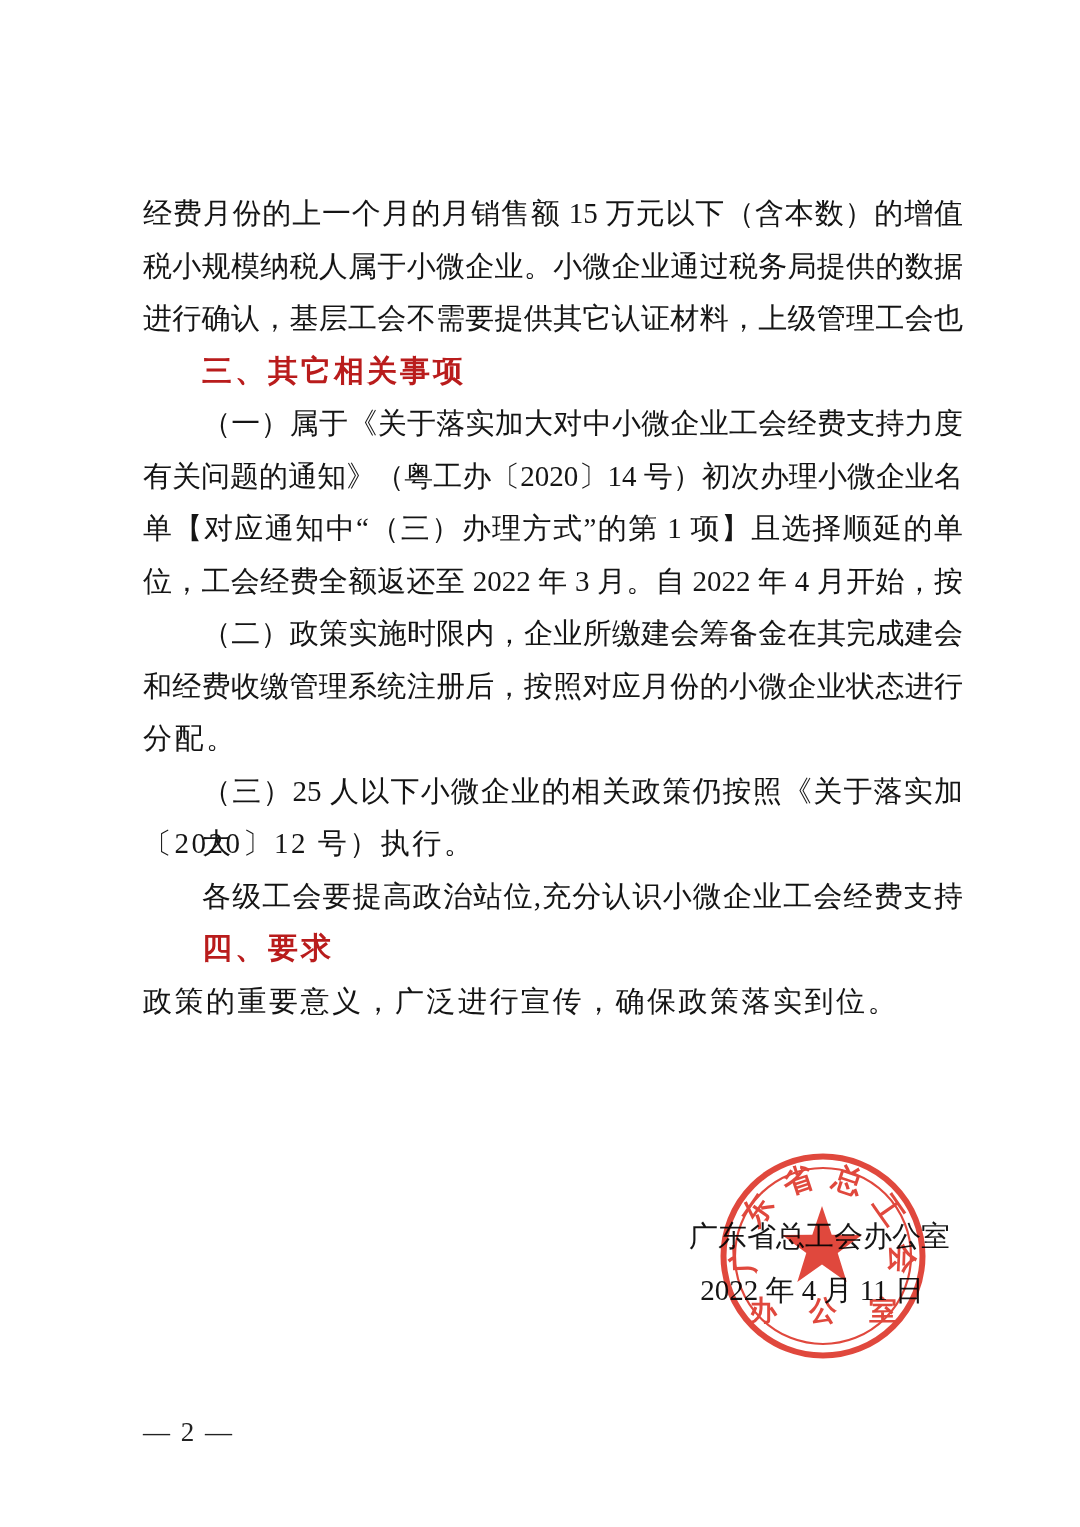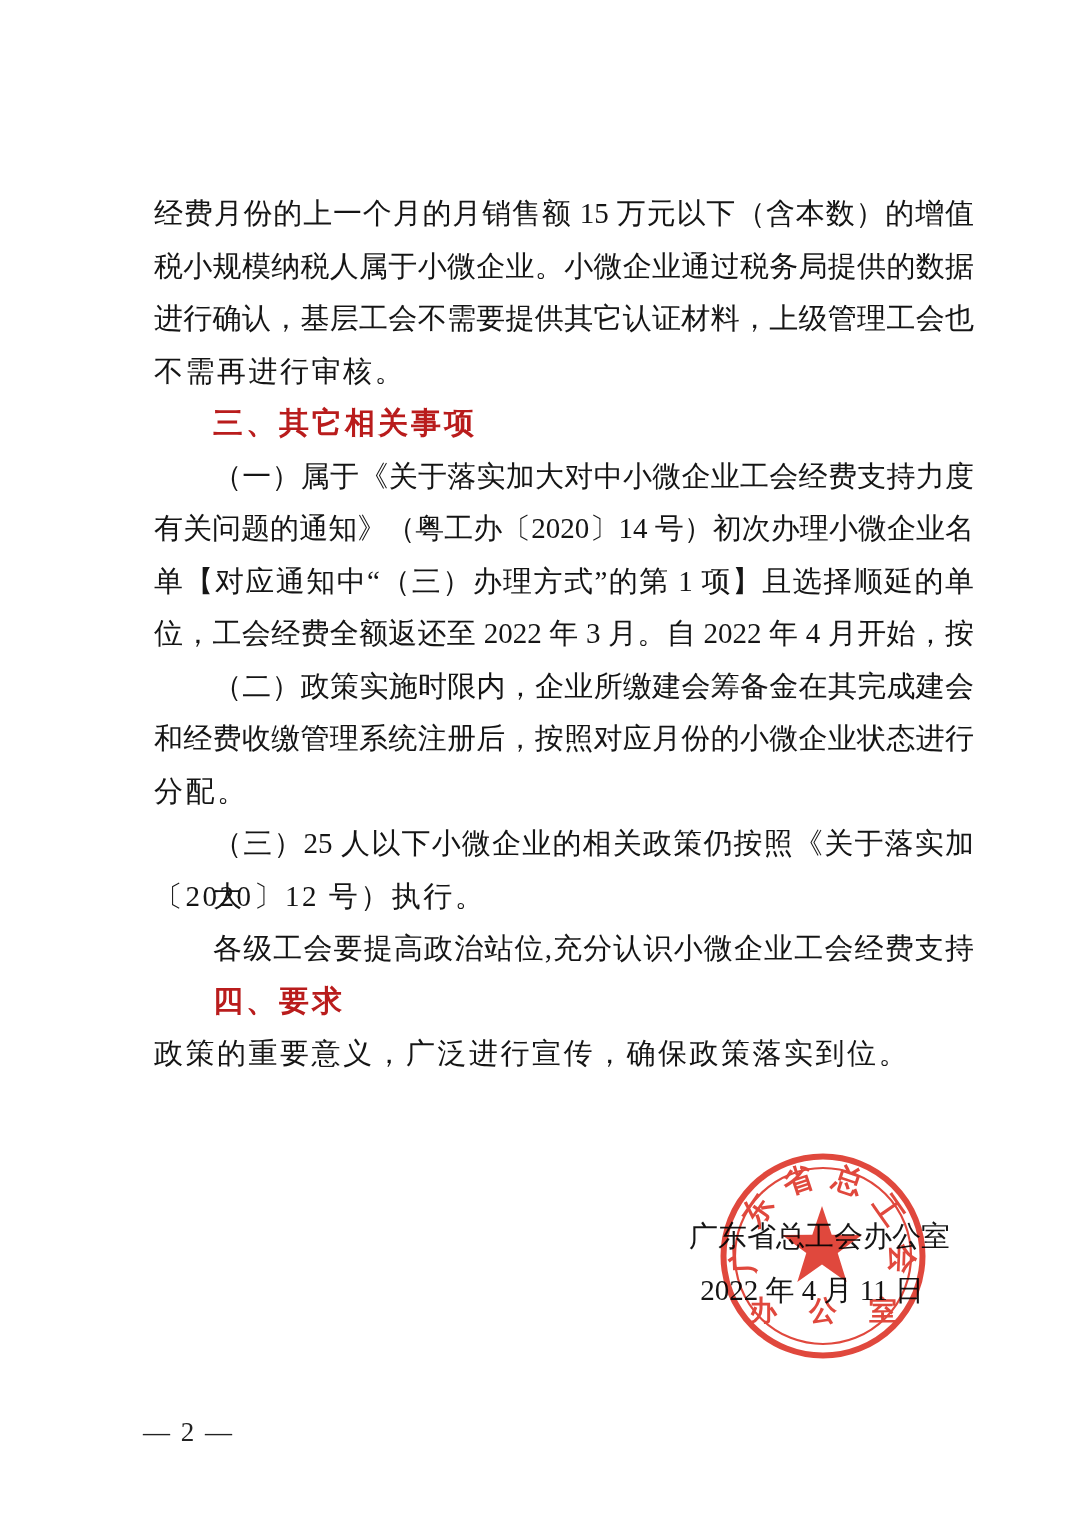--- a/index.html
+++ b/index.html
@@ -7,21 +7,21 @@
     position: relative;
     width: 1080px;
     height: 1527px;
     background: #ffffff;
     font-family: "Liberation Serif", serif;
     color: #151515;
     overflow: hidden;
   }
   .text-column {
     position: absolute;
-    left: 154px;
+    left: 143px;
     top: 187px;
     width: 820px;
   }
   .line {
     height: 52.5px;
     line-height: 52.5px;
     font-size: 29px;
     letter-spacing: 2.5px;
     white-space: nowrap;
   }
@@ -85,21 +85,20 @@
 </head>
 <body>
 
 <div class="page">
 
   <div class="text-column">
 
     <div class="line fill">经费月份的上一个月的月销售额 15 万元以下（含本数）的增值</div>
     <div class="line fill">税小规模纳税人属于小微企业。小微企业通过税务局提供的数据</div>
     <div class="line fill">进行确认，基层工会不需要提供其它认证材料，上级管理工会也</div>
-    <div class="line">不需再进行审核。</div>
 
     <div class="line heading indent">三、其它相关事项</div>
 
     <div class="line fill indent">（一）属于《关于落实加大对中小微企业工会经费支持力度</div>
     <div class="line fill">有关问题的通知》（粤工办〔2020〕14 号）初次办理小微企业名</div>
     <div class="line fill">单【对应通知中“（三）办理方式”的第 1 项】且选择顺延的单</div>
     <div class="line fill">位，工会经费全额返还至 2022 年 3 月。自 2022 年 4 月开始，按</div>
 
     <div class="line fill indent">（二）政策实施时限内，企业所缴建会筹备金在其完成建会</div>
     <div class="line fill">和经费收缴管理系统注册后，按照对应月份的小微企业状态进行</div>

